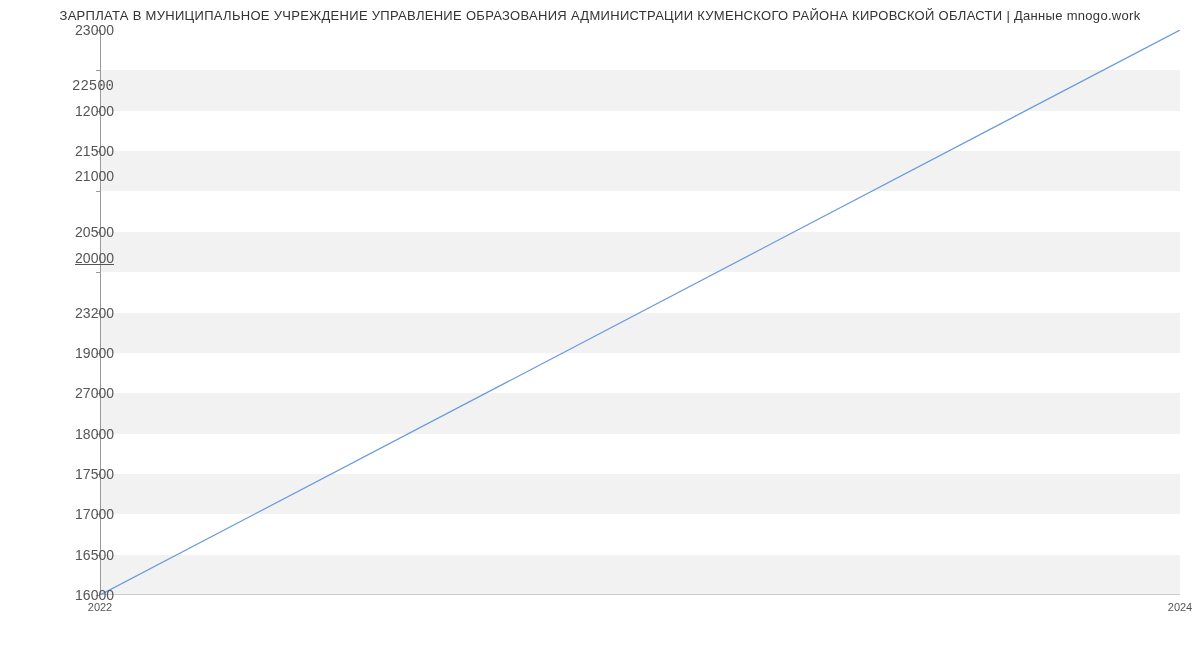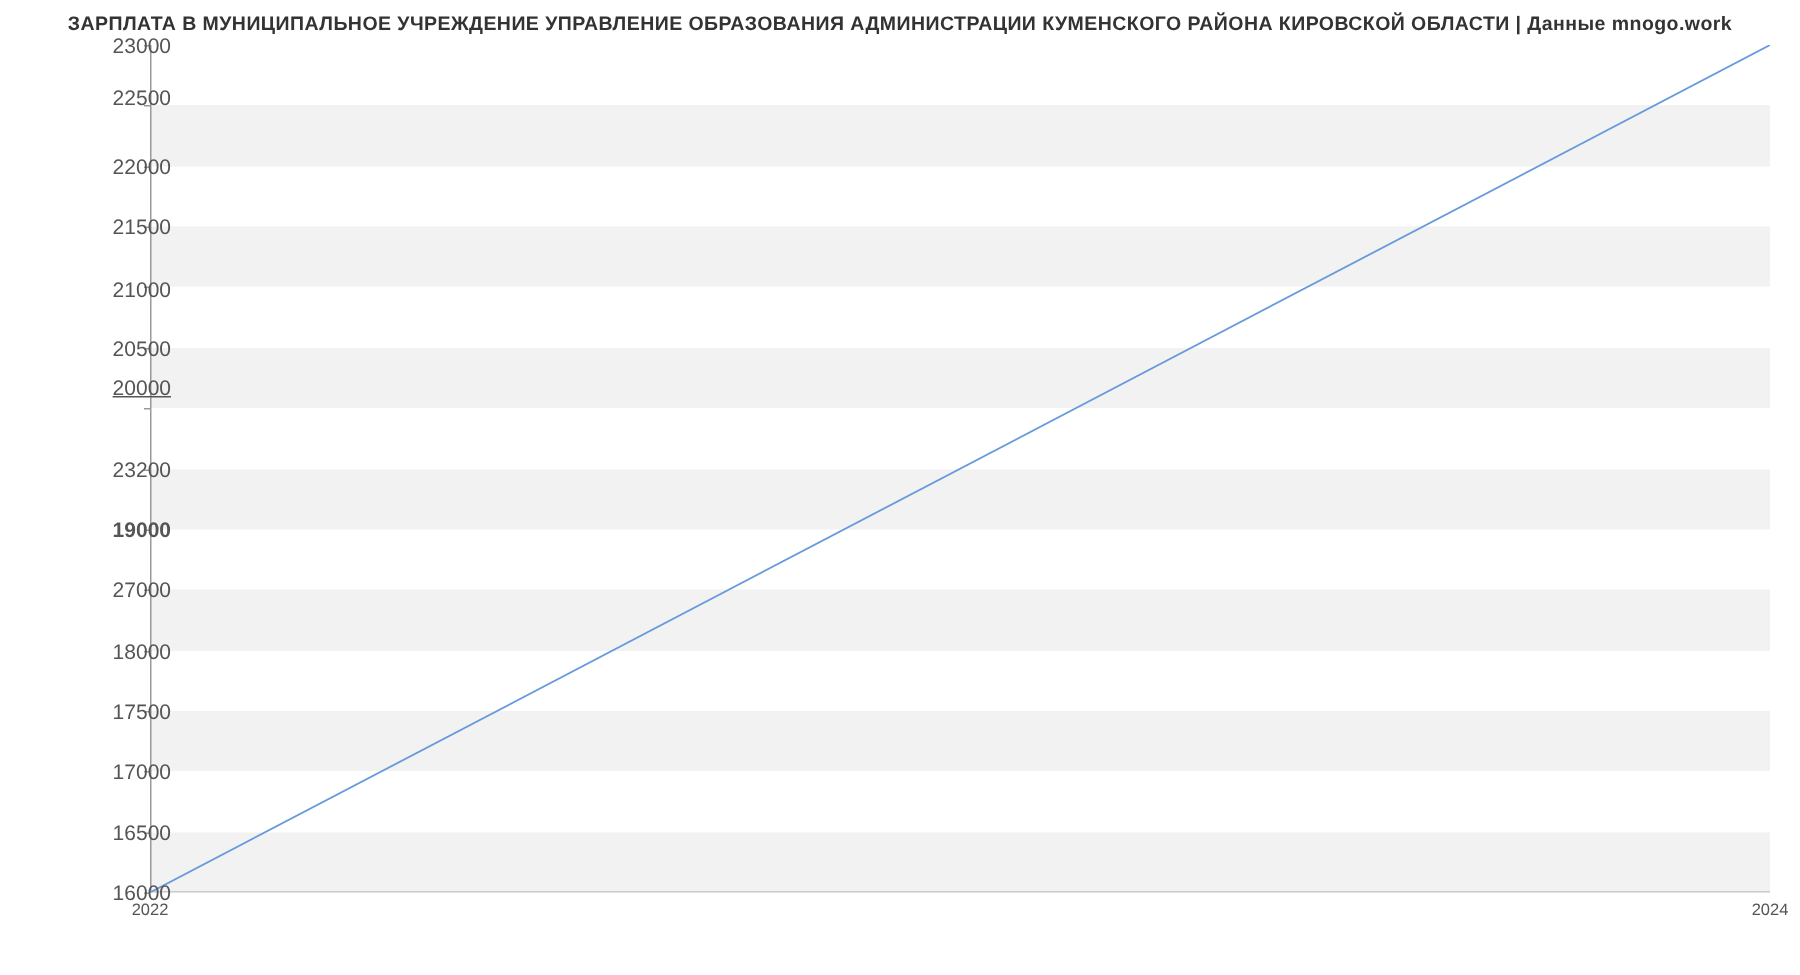--- a/index.html
+++ b/index.html
@@ -20,21 +20,21 @@
       position: relative;
     }
     .chart-title {
       position: absolute;
       top: 8px;
       left: 0;
       right: 0;
       text-align: center;
       font-size: 13px;
       color: #333333;
-      font-weight: bold;
+      font-weight: normal;
       letter-spacing: 0.3px;
     }
     .plot-area {
       position: absolute;
       left: 100px;
       top: 30px;
       width: 1080px;
       height: 565px;
     }
     .grid-band {
@@ -126,22 +126,22 @@
       <div class="y-tick-mark" style="top: 0px;"></div>
       <div class="x-tick-label" style="left: 0px; margin-top: 31px;">2022</div>
       <div class="x-tick-label" style="left: 1080px;">2024</div>
     </div>
 <div class="y-tick-label" style="top: 595px;">16000</div>
     <div class="y-tick-label" style="top: 554.643px;">16500</div>
     <div class="y-tick-label" style="top: 514.286px;">17000</div>
     <div class="y-tick-label" style="top: 473.929px;">17500</div>
     <div class="y-tick-label" style="top: 433.571px;">18000</div>
     <div class="y-tick-label" style="top: 393.214px;">27000</div>
-    <div class="y-tick-label" style="top: 352.857px; font-weight: bold;">19000</div>
+    <div class="y-tick-label" style="top: 352.857px;">19000</div>
     <div class="y-tick-label" style="top: 312.5px;">23200</div>
     <div class="y-tick-label" style="top: 258px; text-decoration: underline;">20000</div>
     <div class="y-tick-label" style="top: 231.786px;">20500</div>
-    <div class="y-tick-label" style="top: 193px;">21000</div>
+    <div class="y-tick-label" style="top: 176px;">21000</div>
     <div class="y-tick-label" style="top: 151.071px;">21500</div>
-    <div class="y-tick-label" style="top: 110.714px;">22000</div>
-    <div class="y-tick-label" style="top: 65px;">22500</div>
+    <div class="y-tick-label" style="top: 110.714px;">12000</div>
+    <div class="y-tick-label" style="top: 86px; font-family: Liberation Mono, monospace;">22500</div>
     <div class="y-tick-label" style="top: 30px;">23000</div>
   </div>
 
 </body></html>

